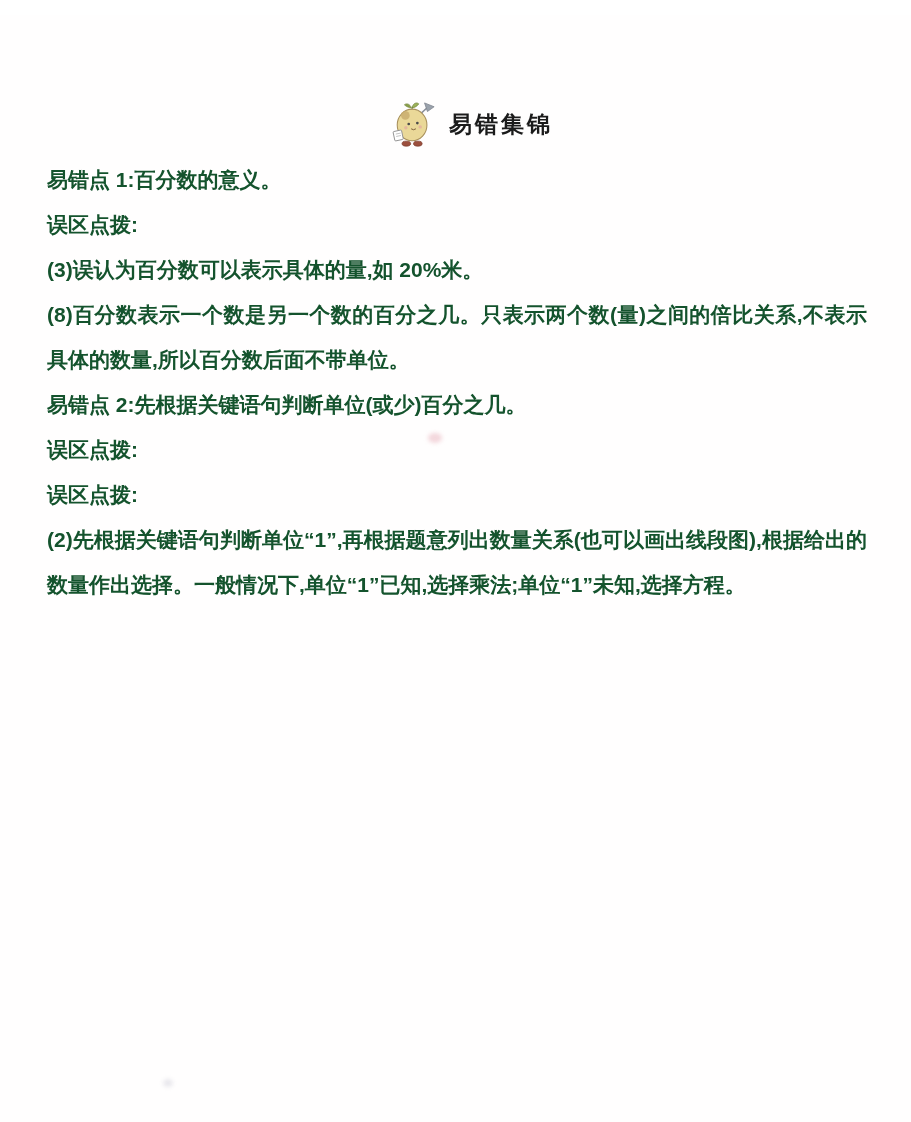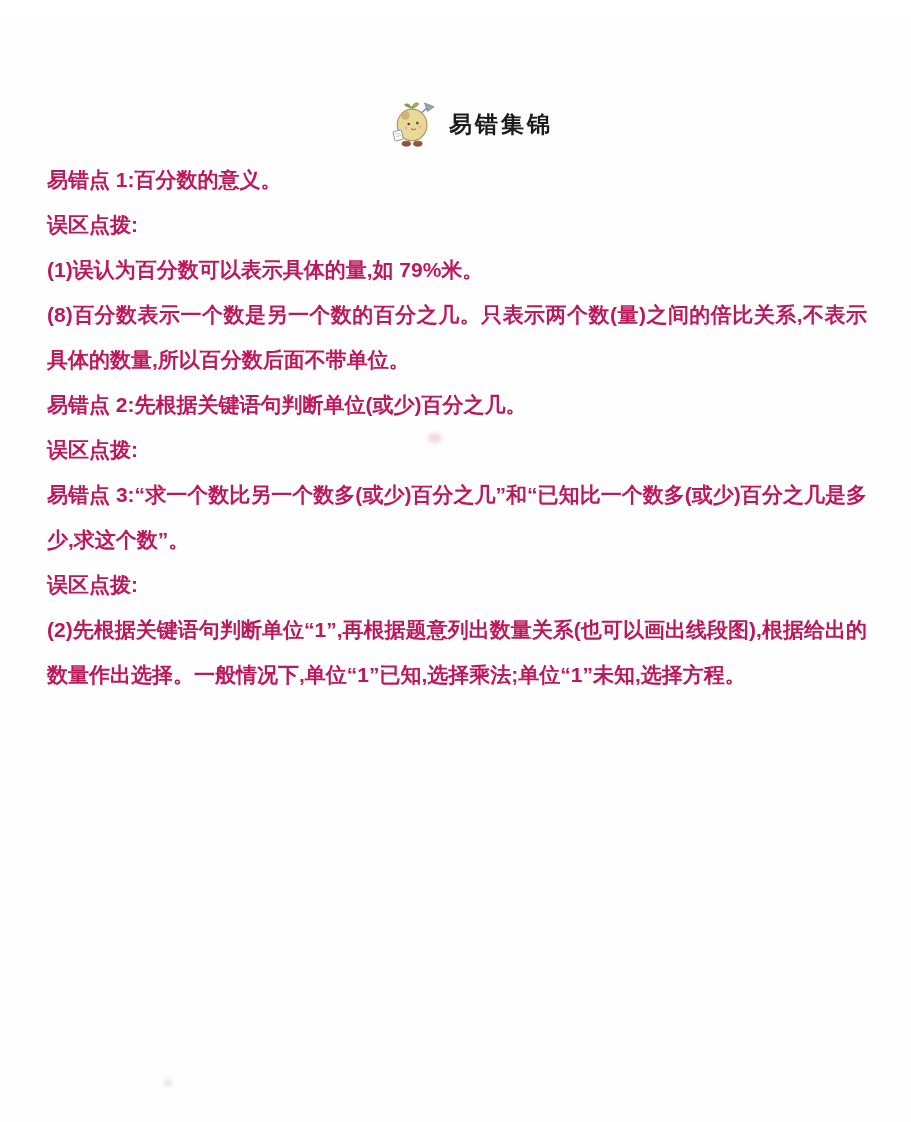--- a/index.html
+++ b/index.html
@@ -45,21 +45,21 @@
     color: #1b1b1b;
     white-space: nowrap;
   }
   .body-text { }
   .para {
     font-size: 21px;
     line-height: 45px;
     font-weight: 600;
     text-align: justify;
     text-justify: inter-character;
-    color: #be185d;
+    color: #14532d;
     margin: 0;
   }
   
   .artifact {
     position: absolute;
     border-radius: 50%;
     filter: blur(2px);
     pointer-events: none;
   }
   .artifact-1 {
@@ -105,27 +105,26 @@
       <ellipse cx="16" cy="46.5" rx="4.5" ry="2.6" fill="#9c4f3d" stroke="#7c3b2c" stroke-width="0.8"></ellipse>
       <ellipse cx="28" cy="46.5" rx="4.5" ry="2.6" fill="#9c4f3d" stroke="#7c3b2c" stroke-width="0.8"></ellipse>
     </svg>
     <span class="doc-title">易错集锦</span>
   </div>
 
   <div class="body-text">
 
     <p class="para">易错点 1:百分数的意义。</p>
     <p class="para">误区点拨:</p>
-    <p class="para">(1)误认为百分数可以表示具体的量,如 79%米。</p>
+    <p class="para">(3)误认为百分数可以表示具体的量,如 20%米。</p>
     <p class="para">(8)百分数表示一个数是另一个数的百分之几。只表示两个数(量)之间的倍比关系,不表示具体的数量,所以百分数后面不带单位。</p>
 
     <p class="para">易错点 2:先根据关键语句判断单位(或少)百分之几。</p>
     <p class="para">误区点拨:</p>
 
-    <p class="para">易错点 3:“求一个数比另一个数多(或少)百分之几”和“已知比一个数多(或少)百分之几是多少,求这个数”。</p>
     <p class="para">误区点拨:</p>
     <p class="para">(2)先根据关键语句判断单位“1”,再根据题意列出数量关系(也可以画出线段图),根据给出的数量作出选择。一般情况下,单位“1”已知,选择乘法;单位“1”未知,选择方程。</p>
 
   </div>
 
   <div class="artifact artifact-1"></div>
   <div class="artifact artifact-2"></div>
 </div>
 
 </body></html>

